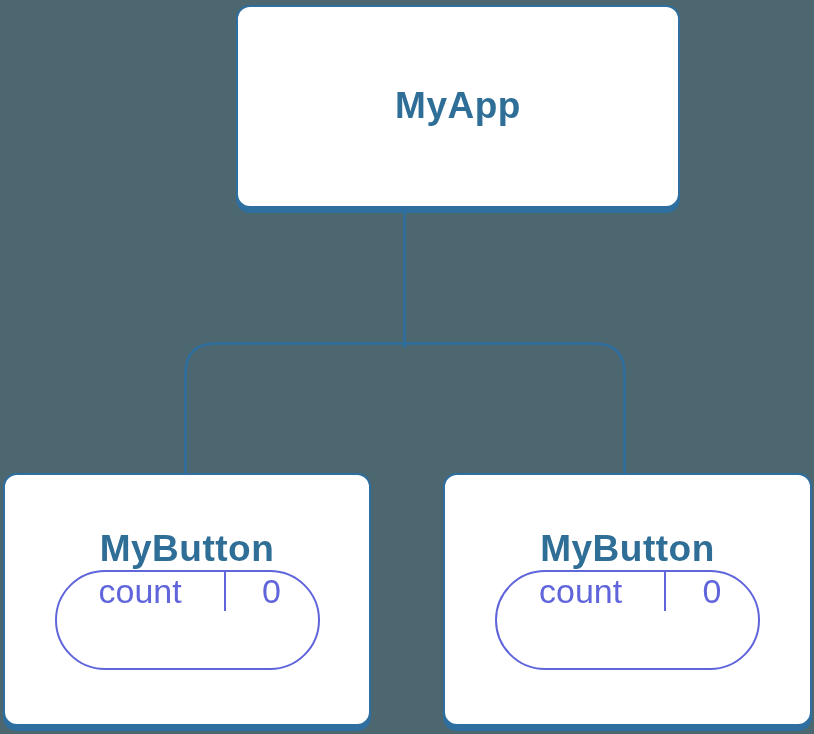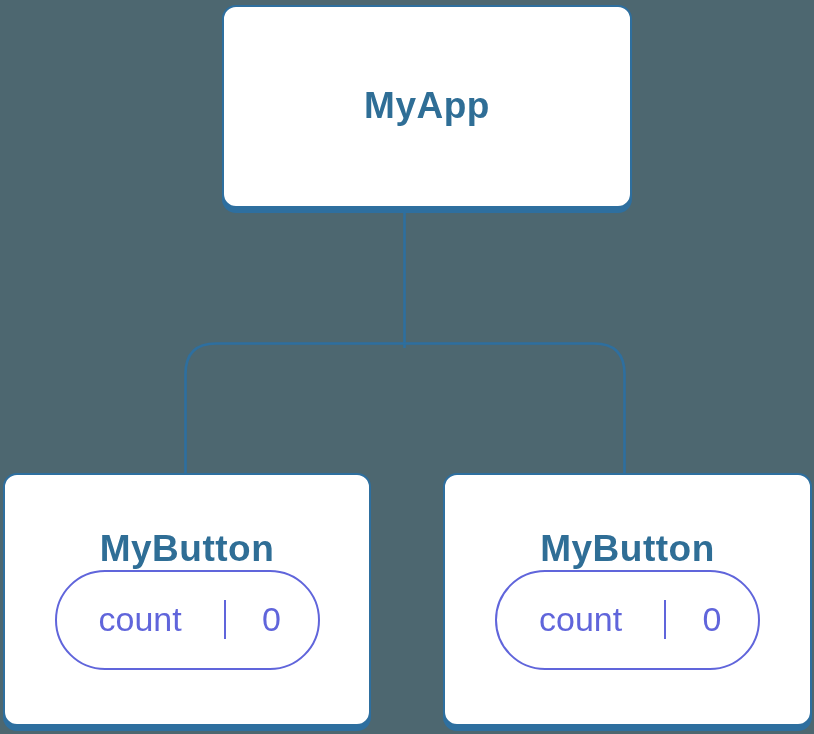--- a/index.html
+++ b/index.html
@@ -41,30 +41,30 @@
     align-items:center;
     justify-content:center;
   }
   .node-title{
     color:var(--title);
     font-size:37px;
     font-weight:700;
     letter-spacing:.5px;
     line-height:1.1;
   }
-  .node-root{left:222px;top:5px;width:410px;height:203px;}
+  .node-root{left:236px;top:5px;width:444px;height:203px;}
   .node-child{width:368px;height:253px;}
   .node-child-left{left:3px;top:473px;}
   .node-child-right{left:443px;top:473px;width:369px;}
   .state-pill{
     width:265px;height:100px;
     border:2px solid var(--state);
     border-radius:52px;
     display:flex;
-    align-items:center;
+    align-items:flex-start;
     overflow:hidden;
     color:var(--state);
     font-size:34px;
     background:var(--card);
   }
   .state-label{
     flex:171 0 0;
     border-right:2px solid var(--state);
     display:flex;align-items:center;justify-content:center;
   }

